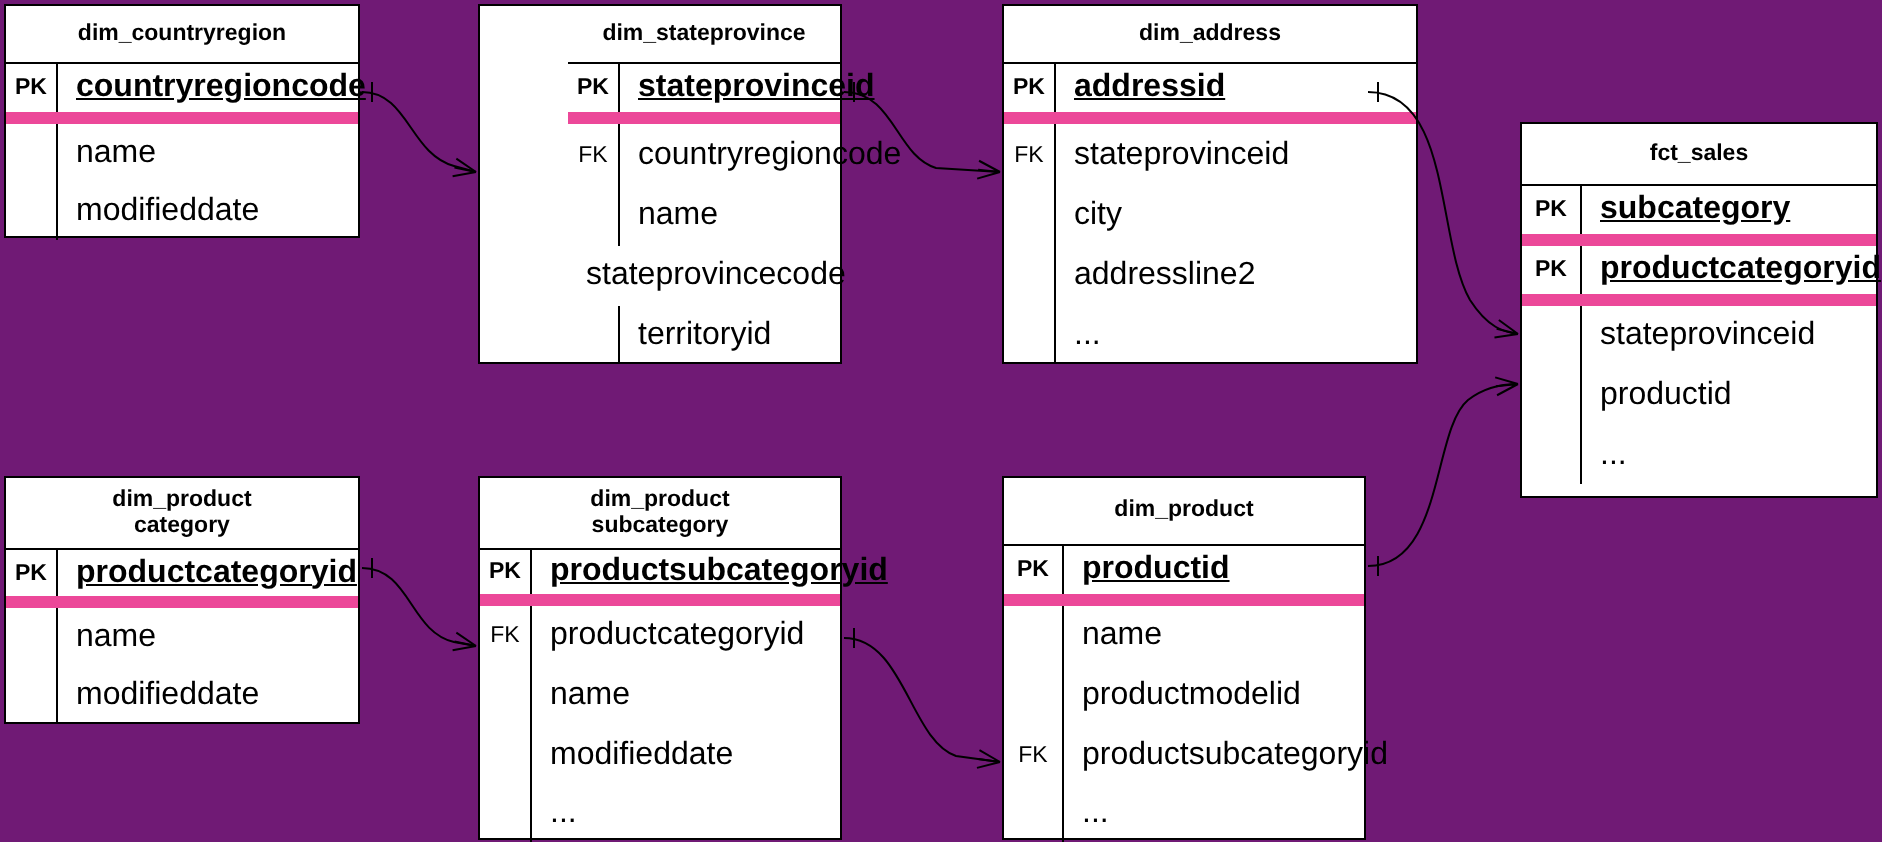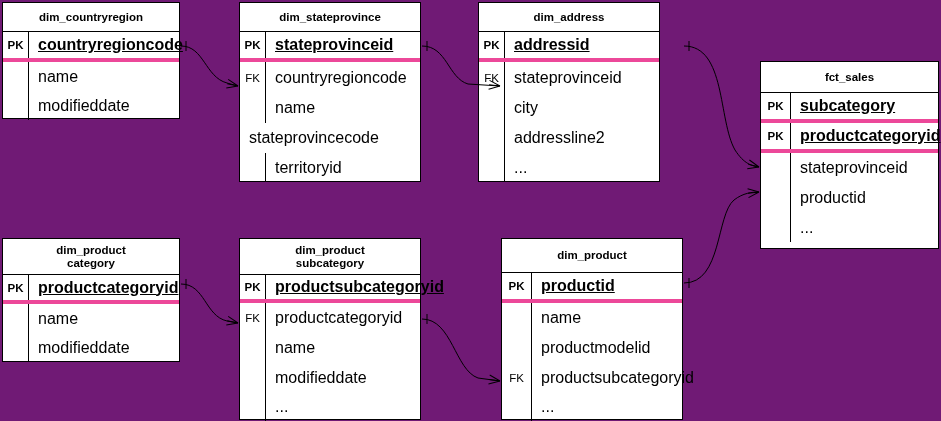--- a/index.html
+++ b/index.html
@@ -37,21 +37,21 @@
     white-space: pre-line;
     flex: 0 0 auto;
   }
   .attr-row {
     box-sizing: border-box;
     display: flex;
     flex: 0 0 auto;
     position: relative;
   }
   .attr-row.sep {
-    border-bottom: 4px solid #ec4899;
+    border-bottom: 6px solid #ec4899;
   }
   .key-cell {
     box-sizing: border-box;
     border-right: 1px solid #000000;
     font-size: 11.5px;
     color: #000000;
     display: flex;
     align-items: center;
     justify-content: center;
     flex: 0 0 auto;
@@ -101,21 +101,21 @@
         </div>
         <div class="attr-row" style="height: 29px;">
           <div class="key-cell" style="width: 26px;"></div>
           <div class="name-cell">name</div>
         </div>
         <div class="attr-row" style="height: 29px;">
           <div class="key-cell" style="width: 26px;"></div>
           <div class="name-cell">modifieddate</div>
         </div>
       </div>
-      <div class="entity" style="left: 239px; top: 2px; width: 182px; height: 180px;">
+      <div class="entity" style="left: 239px; top: 2px; width: 182px; height: 180px; padding-left: 44px;">
         <div class="entity-title" style="height: 29px;">dim_stateprovince</div>
         <div class="attr-row sep" style="height: 30px;">
           <div class="key-cell bold" style="width: 26px;">PK</div>
           <div class="name-cell pk">stateprovinceid</div>
         </div>
         <div class="attr-row" style="height: 31px;">
           <div class="key-cell" style="width: 26px;">FK</div>
           <div class="name-cell">countryregioncode</div>
         </div>
         <div class="attr-row" style="height: 30px;">
@@ -124,21 +124,21 @@
         </div>
         <div class="attr-row" style="height: 30px; flex-direction: column;">
           <div class="key-cell" style="width: 26px;"></div>
           <div class="name-cell">stateprovincecode</div>
         </div>
         <div class="attr-row" style="height: 29px;">
           <div class="key-cell" style="width: 26px;"></div>
           <div class="name-cell">territoryid</div>
         </div>
       </div>
-      <div class="entity" style="left: 478px; top: 2px; width: 182px; height: 180px;">
+      <div class="entity" style="left: 501px; top: 2px; width: 208px; height: 180px;">
         <div class="entity-title" style="height: 29px;">dim_address</div>
         <div class="attr-row sep" style="height: 30px;">
           <div class="key-cell bold" style="width: 26px;">PK</div>
           <div class="name-cell pk">addressid</div>
         </div>
         <div class="attr-row" style="height: 31px;">
           <div class="key-cell" style="width: 26px;">FK</div>
           <div class="name-cell">stateprovinceid</div>
         </div>
         <div class="attr-row" style="height: 30px; text-align: right;">

